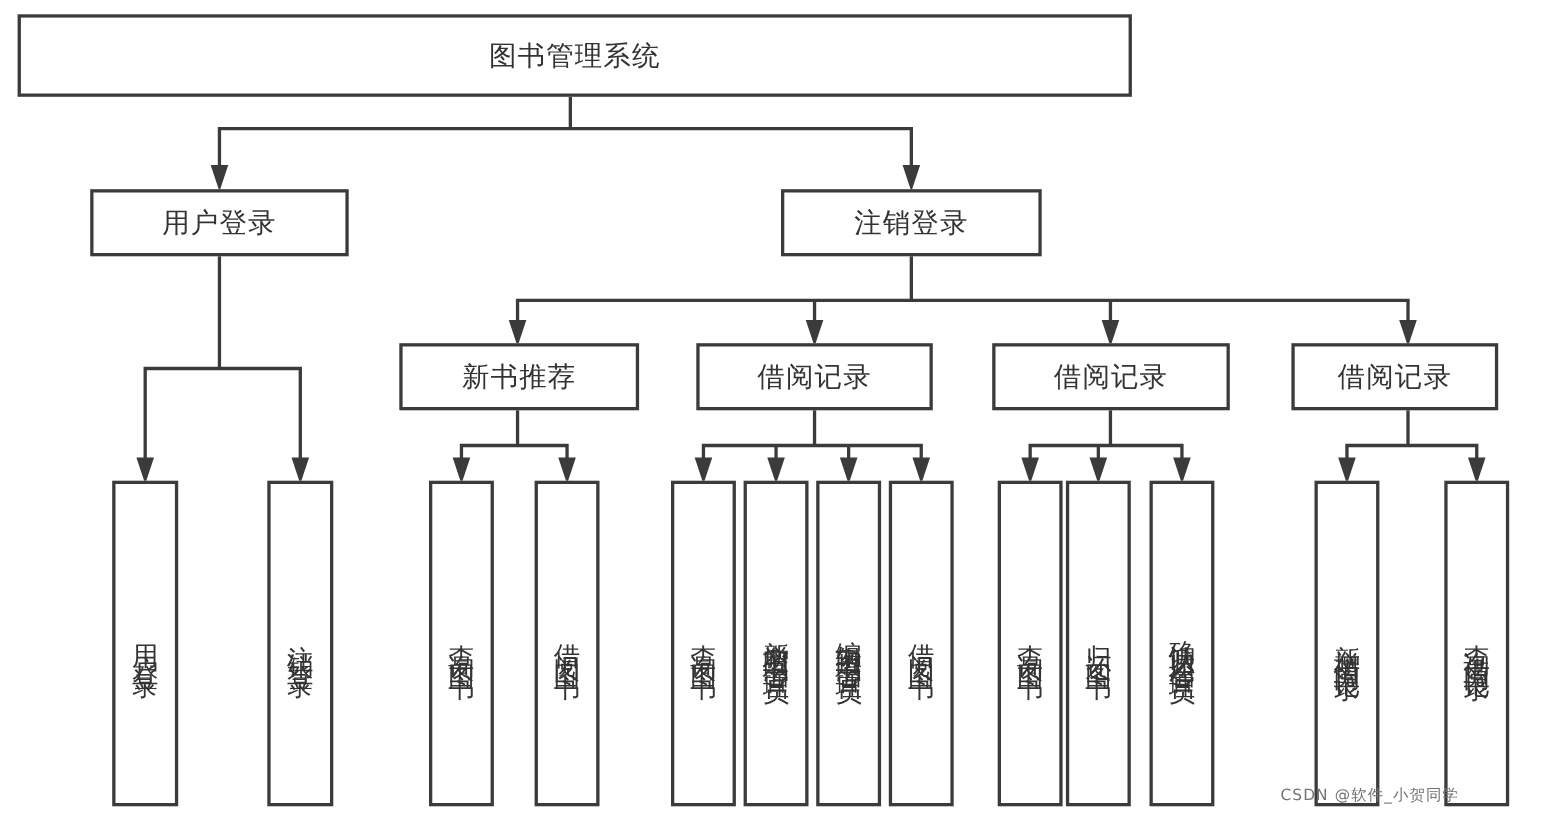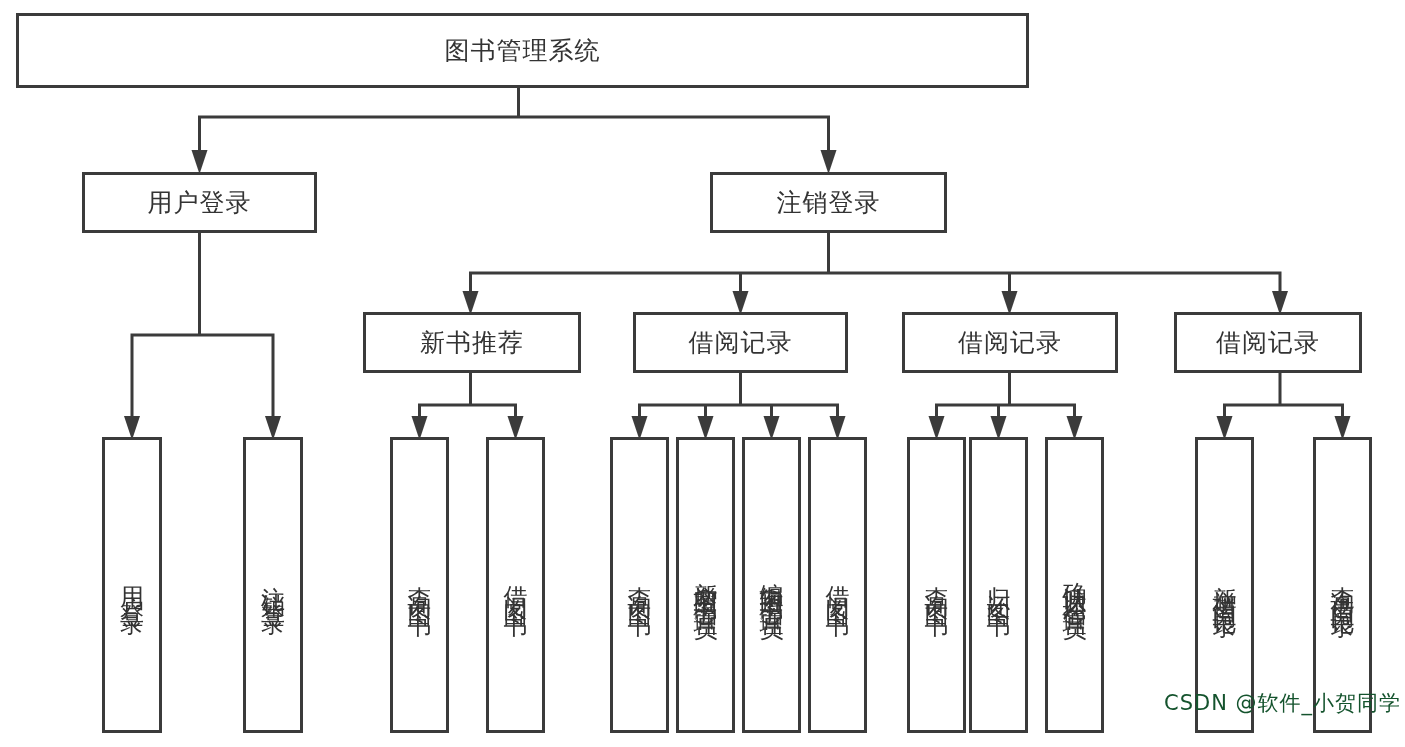--- a/index.html
+++ b/index.html
@@ -43,24 +43,24 @@
   .leaf span{
     writing-mode:vertical-rl;
     text-orientation:mixed;
     line-height:1;
   }
   .sp-short span{letter-spacing:9px;}
   .sp-med   span{letter-spacing:6px;}
   .sp-long  span{letter-spacing:5px;}
   .watermark{
     position:absolute;
-    left:1164px;top:690px;
-    font-size:21px;
+    left:1164px;top:710px;
+    font-size:14px;
     line-height:27px;
-    color:#14532d;
+    color:#737373;
     letter-spacing:1px;
     z-index:3;
     white-space:nowrap;
   }
 </style>
 </head>
 <body>
 
 <div class="canvas">
 

